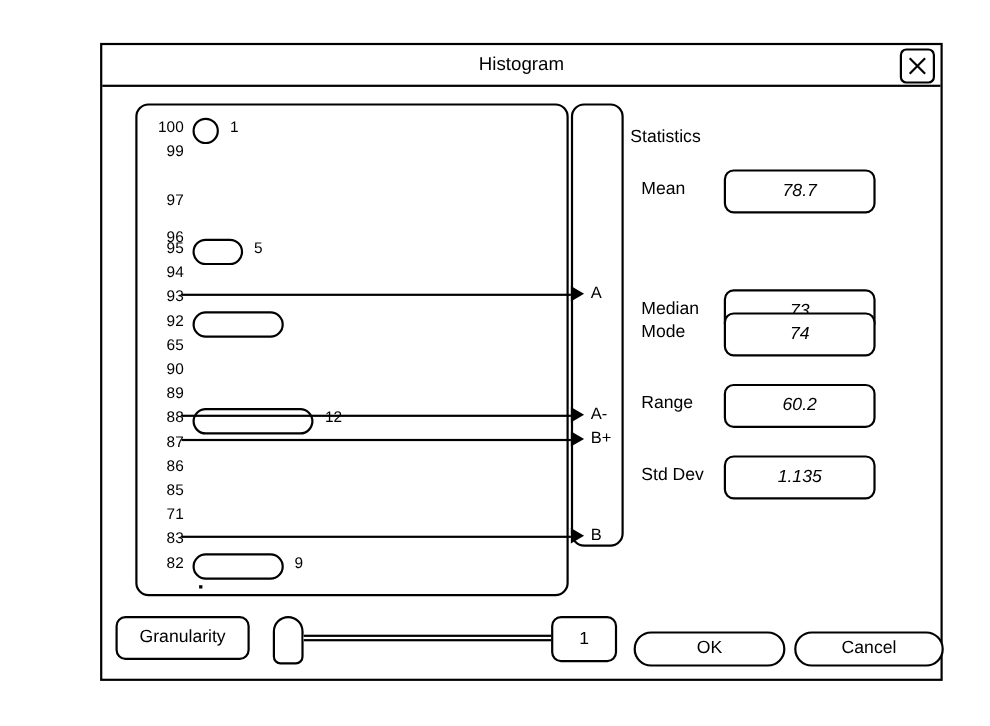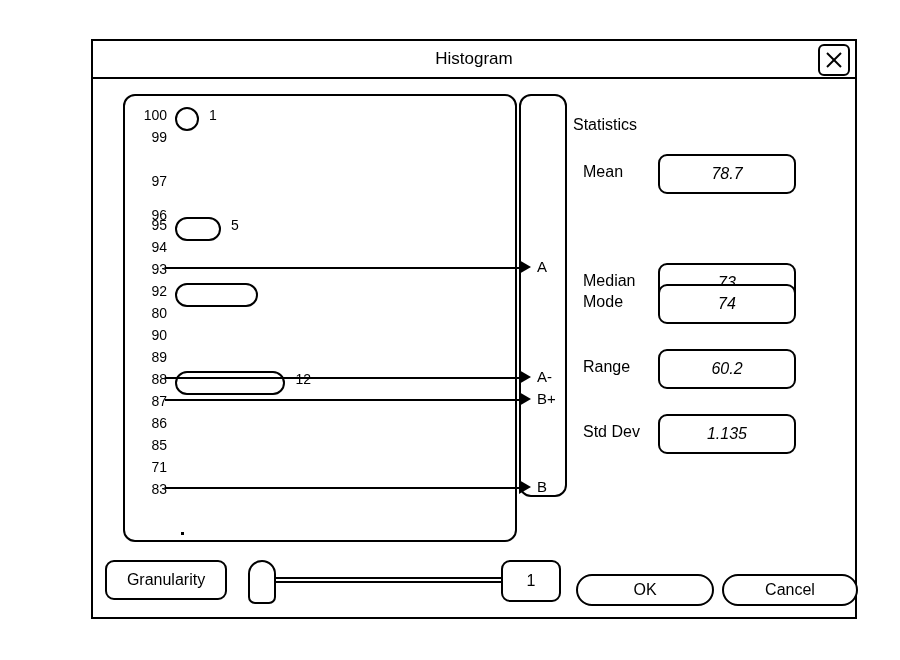--- a/index.html
+++ b/index.html
@@ -295,21 +295,21 @@
         <div class="tick-label">94</div>
       </div>
       <div class="hist-row" style="top: 162px;">
         <div class="tick-label">93</div>
       </div>
       <div class="hist-row" style="top: 184px;">
         <div class="tick-label">92</div>
         <div class="bar" style="left: 50px; width: 82.8px;"></div>
       </div>
       <div class="hist-row" style="top: 206px;">
-        <div class="tick-label">80</div>
+        <div class="tick-label">65</div>
       </div>
       <div class="hist-row" style="top: 228px;">
         <div class="tick-label">90</div>
       </div>
       <div class="hist-row" style="top: 250px;">
         <div class="tick-label">89</div>
       </div>
       <div class="hist-row" style="top: 272px;">
         <div class="tick-label">88</div>
         <div class="bar" style="left: 50px; width: 110.4px;"></div>
@@ -322,20 +322,25 @@
         <div class="tick-label">86</div>
       </div>
       <div class="hist-row" style="top: 338px;">
         <div class="tick-label">85</div>
       </div>
       <div class="hist-row" style="top: 360px;">
         <div class="tick-label">71</div>
       </div>
       <div class="hist-row" style="top: 382px;">
         <div class="tick-label">83</div>
+      </div>
+      <div class="hist-row" style="top: 404px;">
+        <div class="tick-label">82</div>
+        <div class="bar" style="left: 50px; width: 82.8px;"></div>
+        <div class="bar-count" style="left: 142.8px;">9</div>
       </div>
       <div class="hist-row" style="top: 426px;">
         <div class="dot" style="top: 10px;"></div>
       </div>
     </div>
 
   <div id="grade-panel"></div>
 
   <div id="arrow-layer">
       <div class="grade-line" style="top: 173px; width: 354px;"></div>

